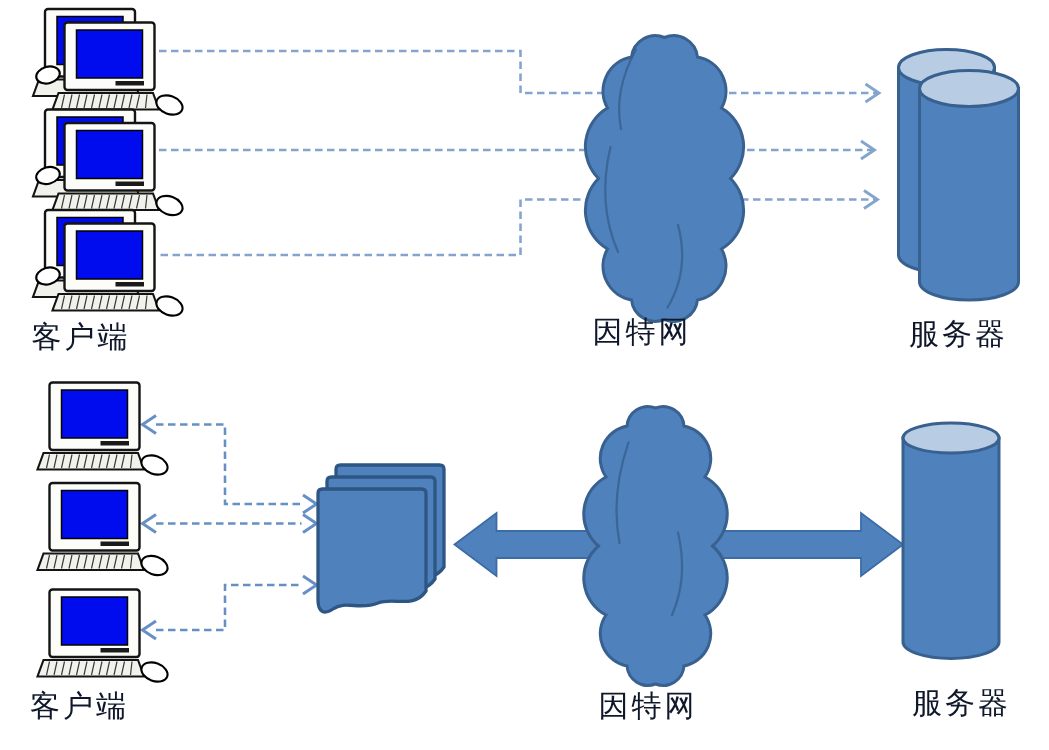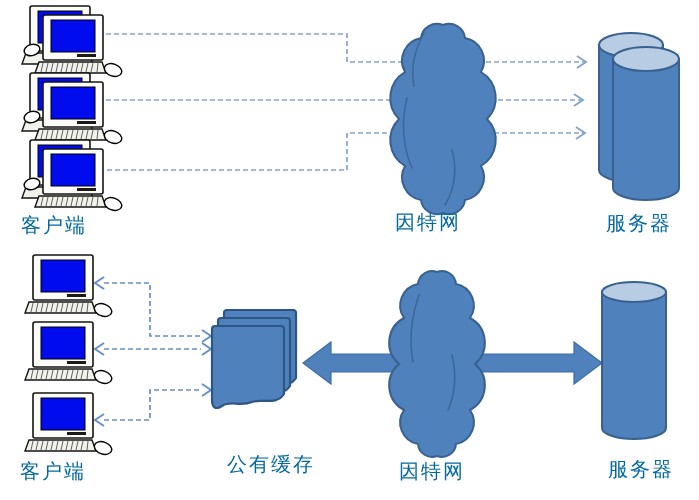--- a/index.html
+++ b/index.html
@@ -1,19 +1,19 @@
 <!DOCTYPE html>
 <html><head>
 <meta charset="utf-8">
 <style>
   html,body{margin:0;padding:0;background:#fff;}
   .stage{position:relative;width:699px;height:500px;background:#ffffff;overflow:hidden;
          font-family:"Liberation Sans", sans-serif;}
   .stage svg{position:absolute;left:0;top:0;}
-  .lbl{position:absolute;color:#0369a1;font-size:20px;line-height:1.15;
+  .lbl{position:absolute;color:#0f172a;font-size:20px;line-height:1.15;
        letter-spacing:2px;font-family:"Liberation Serif", serif;white-space:nowrap;}
   
   .shape  {fill:#4f81bd;stroke:#38618f;stroke-width:2;}
   .cyltop {fill:#b8cce4;stroke:#38618f;stroke-width:2;}
   .inner  {fill:none;stroke:#38618f;stroke-width:1.5;stroke-linecap:round;opacity:.85;}
   .dashT  {fill:none;stroke:#84a3cd;stroke-width:1.7;stroke-dasharray:5 3;}
   .chevT  {fill:none;stroke:#84a3cd;stroke-width:1.9;}
   .dashB  {fill:none;stroke:#6690c4;stroke-width:1.7;stroke-dasharray:5 3;}
   .chevB  {fill:none;stroke:#6690c4;stroke-width:2;}
   .bigarrow{fill:#4f81bd;stroke:#3c6ca5;stroke-width:1.2;}
@@ -137,16 +137,15 @@
         <ellipse class="cyltop" cx="634" cy="292" rx="32" ry="10"></ellipse>
       </g>
     </g>
   </svg>
 
   <div class="lbl" style="left:21px;top:214px;">客户端</div>
   <div class="lbl" style="left:395px;top:211px;">因特网</div>
   <div class="lbl" style="left:606px;top:212px;">服务器</div>
 
   <div class="lbl" style="left:20px;top:460px;">客户端</div>
-  <div class="lbl" style="left:227px;top:453px;">公有缓存</div>
   <div class="lbl" style="left:399px;top:460px;">因特网</div>
   <div class="lbl" style="left:608px;top:458px;">服务器</div>
 </div>
 
 </body></html>

